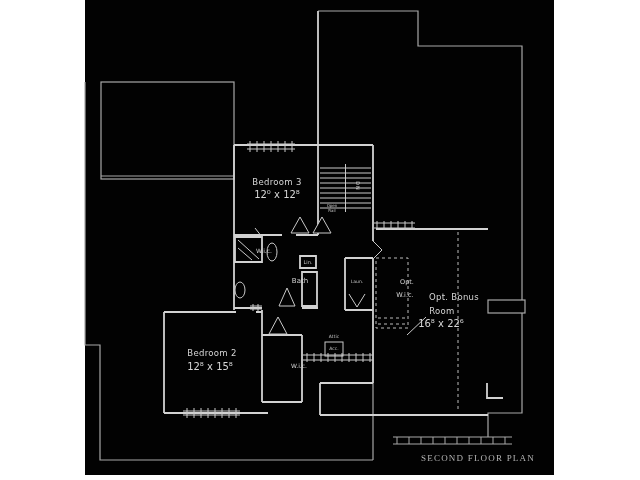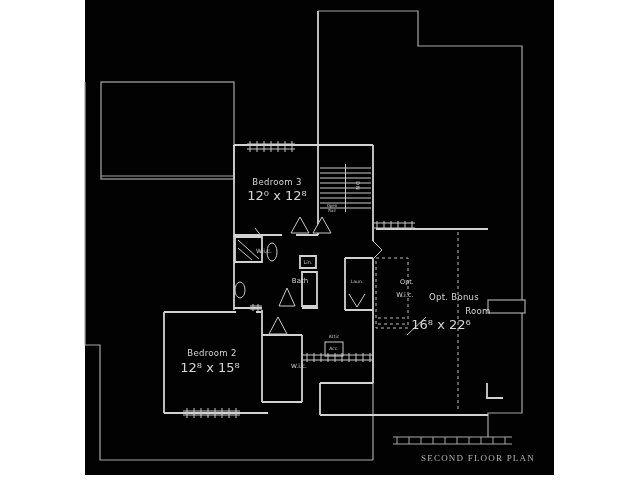--- a/index.html
+++ b/index.html
@@ -10,21 +10,21 @@
   #plan-bg{
     position:absolute;left:85px;top:0;width:469px;height:475px;
     background:#020202;
   }
   svg{position:absolute;left:0;top:0;}
   .lbl{
     position:absolute;color:#d6d6d6;white-space:nowrap;
     transform:translate(-50%,-50%);text-align:center;line-height:1;
   }
   .room-name{font-size:8.5px;letter-spacing:0.3px;}
-  .room-dims{font-size:13px;}
+  .room-dims{font-size:10px;}
   .small-lbl{font-size:6px;padding-left:32px;}
   .tiny-lbl{font-size:4.5px;color:#c2c2c2;}
   .dn-lbl{font-size:5px;transform:translate(-50%,-50%) rotate(90deg);letter-spacing:1px;}
   #plan-title{
     position:absolute;left:478px;top:458px;transform:translate(-50%,-50%);
     color:#b5b5b5;font-size:9px;letter-spacing:1.2px;white-space:nowrap;
     font-family:"Liberation Serif",serif;
   }
   #watermark{
     position:absolute;right:2px;bottom:0px;
@@ -124,21 +124,21 @@
     </g>
   </svg>
 
   <div class="lbl room-name" style="left:277px;top:182px;">Bedroom 3</div>
   <div class="lbl room-dims" style="left:277px;top:195px;">12⁰ x 12⁸</div>
 
   <div class="lbl room-name" style="left:212px;top:353px;">Bedroom 2</div>
   <div class="lbl room-dims" style="left:210px;top:367px;">12⁸ x 15⁸</div>
 
   <div class="lbl room-name" style="left:454px;top:297px;">Opt. Bonus</div>
-  <div class="lbl room-name" style="left:442px;top:311px;margin-left:36px;">Room</div>
+  <div class="lbl room-name" style="left:442px;top:311px;">Room</div>
   <div class="lbl room-dims" style="left:441px;top:324px;">16⁸ x 22⁶</div>
 
   <div class="lbl small-lbl" style="left:284px;top:281px;font-size:7px;">Bath</div>
   <div class="lbl small-lbl" style="left:248px;top:251px;">W.i.c.</div>
   <div class="lbl small-lbl" style="left:283px;top:366px;">W.i.c.</div>
   <div class="lbl small-lbl" style="left:391px;top:282px;font-size:6.5px;">Opt.</div>
   <div class="lbl small-lbl" style="left:389px;top:295px;font-size:6.5px;">W.i.c.</div>
   <div class="lbl tiny-lbl" style="left:357px;top:282px;">Laun.</div>
   <div class="lbl tiny-lbl" style="left:308px;top:262px;font-size:5px;">Lin.</div>
   <div class="lbl tiny-lbl" style="left:334px;top:337px;">Attic</div>

